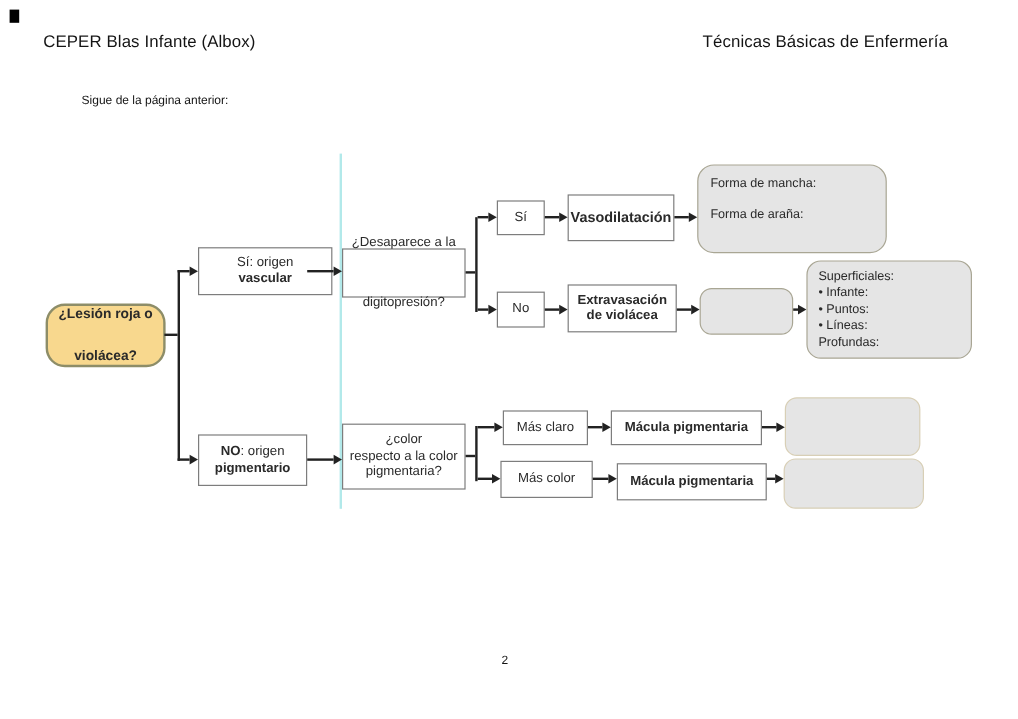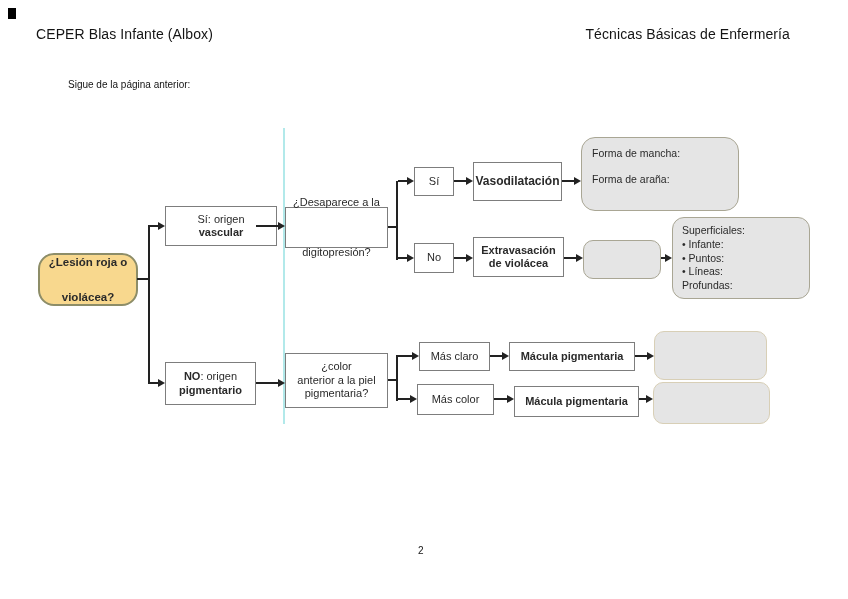--- a/index.html
+++ b/index.html
@@ -108,21 +108,21 @@
       <div>• Líneas:</div>
       <div>Profundas:</div>
     </div>
 
     <div class="node n-no-origen">
       <span><b>NO</b><span>: origen</span></span>
       <span class="bold">pigmentario</span>
     </div>
     <div class="node n-color">
       <span>¿color</span>
-      <span>anterior a la piel</span>
+      <span>respecto a la color</span>
       <span>pigmentaria?</span>
     </div>
     <div class="node n-claro">
       <span>Más claro</span>
     </div>
     <div class="node n-macula1">
       <span>Mácula pigmentaria</span>
     </div>
     <div class="orange empty-a"></div>
     <div class="node n-oscuro">

